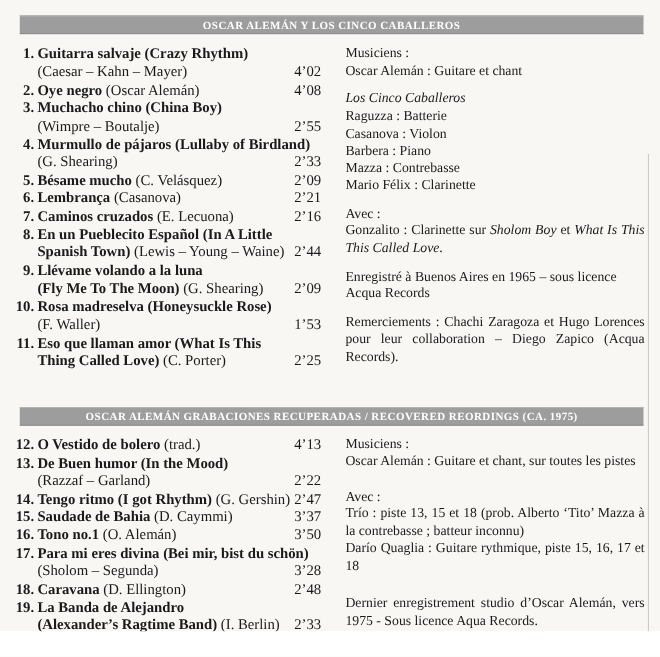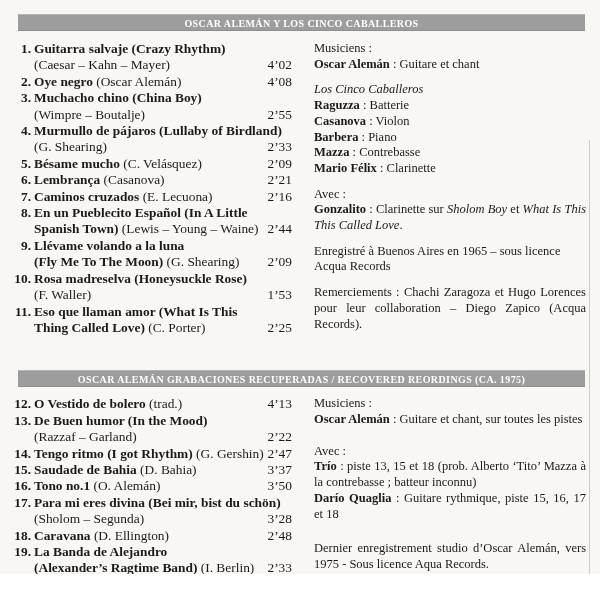--- a/index.html
+++ b/index.html
@@ -28,21 +28,21 @@
   .t-line { white-space:nowrap;font-family:Liberation Serif, serif; }
   .t-bold { font-weight:bold; }
   .t-time { flex:none; width:34px; text-align:right; align-self:flex-end; }
   
   .notes { flex:1 1 auto; margin-left:22px; font-size:12.5px; line-height:15.7px; }
   .note { margin:0; }
   .note.gap-sm { margin-top:10px; }
   .note.gap-lg { margin-top:16px; }
   .note.gap-xl { margin-top:19px;font-family:Liberation Serif, serif; }
   .note.justify { text-align:justify; }
-  .bold { font-weight:bold; }
+  .bold { font-weight:normal; }
   .italic { font-style:italic; }
   
   .scan-line {
     position:absolute; top:140px; bottom:0; right:10px; width:1px;
     background:rgba(120,120,120,0.35);
   }
 </style>
 </head>
 <body>
 
@@ -179,21 +179,21 @@
         <div class="track">
           <span class="t-num">14.</span>
           <div class="t-lines">
             <div class="t-line"><span class="t-bold">Tengo ritmo (I got Rhythm)</span><span class="t-reg"> (G. Gershin)</span></div>
           </div>
           <span class="t-time">2’47</span>
         </div>
         <div class="track">
           <span class="t-num">15.</span>
           <div class="t-lines">
-            <div class="t-line"><span class="t-bold">Saudade de Bahia</span><span class="t-reg"> (D. Bahia)</span></div>
+            <div class="t-line"><span class="t-bold">Saudade de Bahia</span><span class="t-reg"> (D. Caymmi)</span></div>
           </div>
           <span class="t-time">3’37</span>
         </div>
         <div class="track">
           <span class="t-num">16.</span>
           <div class="t-lines">
             <div class="t-line"><span class="t-bold">Tono no.1</span><span class="t-reg"> (O. Alemán)</span></div>
           </div>
           <span class="t-time">3’50</span>
         </div>

